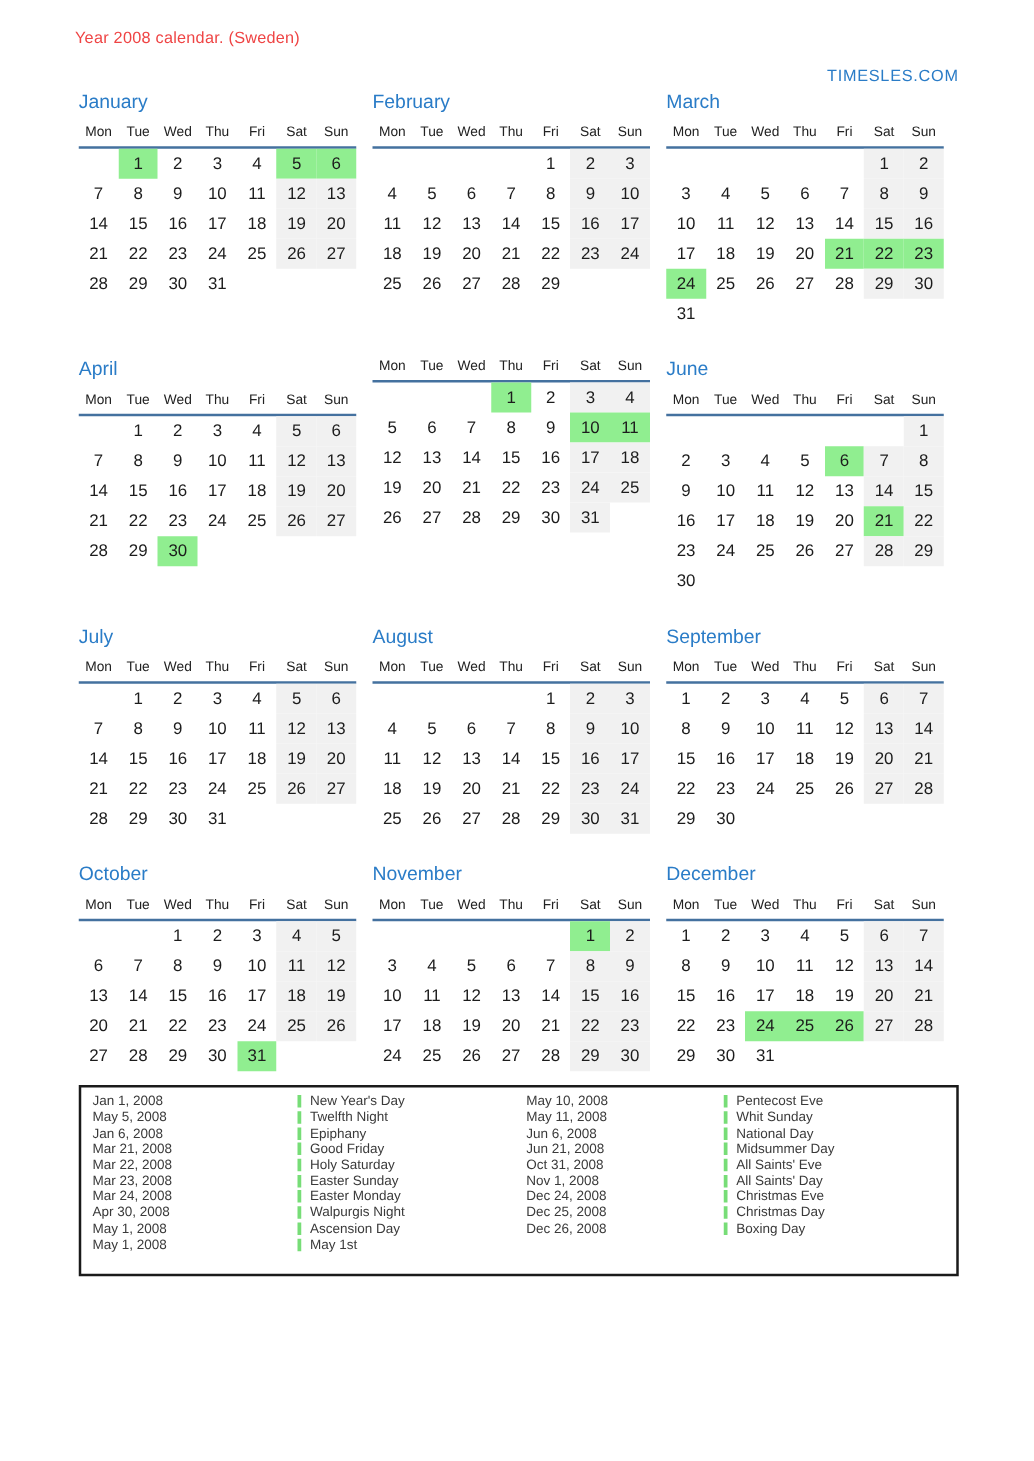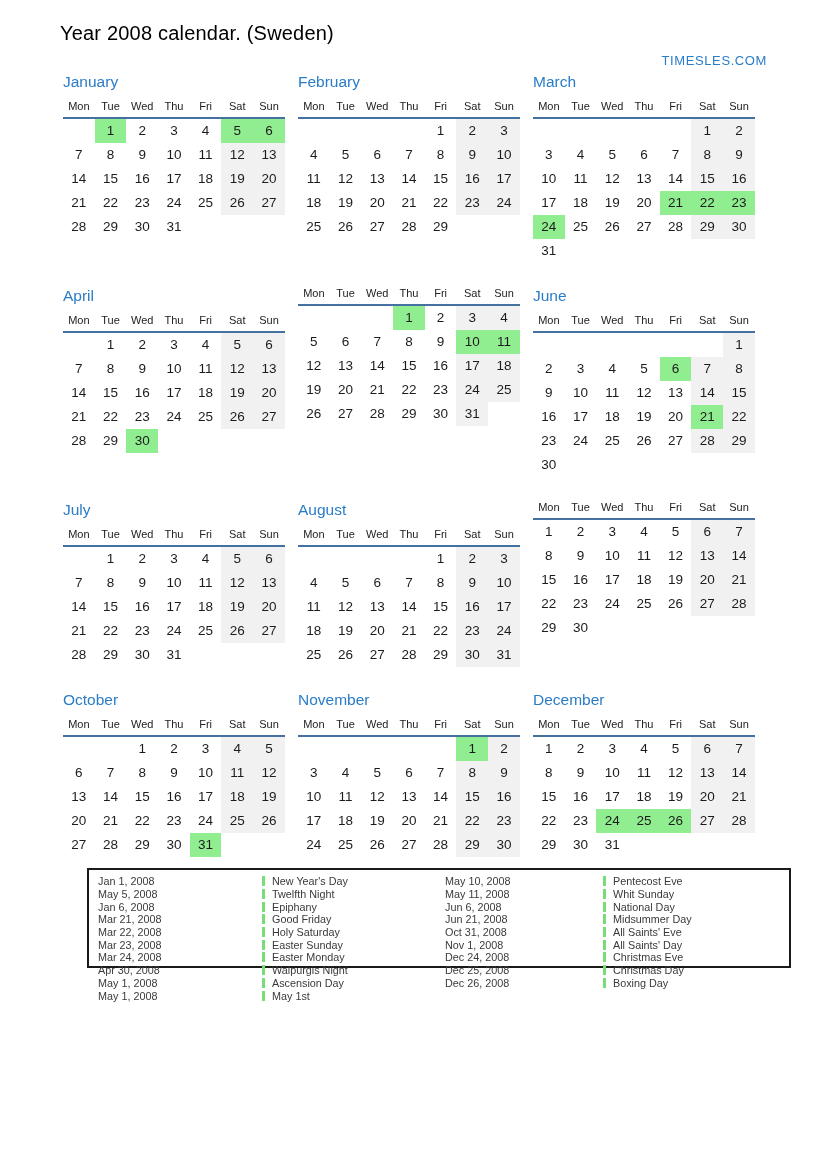--- a/index.html
+++ b/index.html
@@ -4,21 +4,21 @@
 <style>
   html,body{margin:0;padding:0;}
   body{
     width:827px;height:1169px;background:#ffffff;position:relative;
     font-family:"Liberation Sans","DejaVu Sans",sans-serif;
     color:#2b2b2b;
   }
   .page{position:absolute;inset:0;}
   .page-title{
     position:absolute;left:60px;top:22px;
-    font-size:20px;color:#000000;letter-spacing:.2px;
+    font-size:13px;color:#ef4444;letter-spacing:.2px;
   }
   .site-link{
     position:absolute;right:60px;top:25px;
     font-size:13px;color:var(--title-blue);letter-spacing:.6px;
     text-decoration:none;cursor:pointer;margin-top:28px;
   }
   .months-grid{
     position:absolute;left:63px;top:71px;
     display:grid;grid-template-columns:repeat(3,222px);
     column-gap:13px;row-gap:22px;align-items:start;
@@ -34,22 +34,22 @@
   }
   .underline{height:2px;background:var(--underline-blue);margin-top:3px;}
   .week-row{display:flex;height:24px;}
   .day-cell{
     width:31.7px;height:24px;line-height:24px;text-align:center;
     font-size:13.5px;color:#1c1c1c;
   }
   .day-cell.weekend{background:var(--weekend-gray);}
   .day-cell.holiday{background:var(--holiday-green);}
   .legend-box{
-    position:absolute;left:63px;top:868px;width:704px;height:100px;
-    border:2px solid #1a1a1a;box-sizing:border-box;background:#fff;margin-left:24px;
+    position:absolute;left:63px;top:868px;width:704px;height:153px;
+    border:2px solid #1a1a1a;box-sizing:border-box;background:#fff;
   }
   .legend-col{position:absolute;top:5px;}
   .legend-col.c1{left:9px;}
   .legend-col.c2{left:356px;}
   .legend-row{display:flex;align-items:center;height:12.7px;}
   .legend-date{font-size:10.8px;color:#3a3a3a;flex:0 0 auto;}
   .c1 .legend-date{width:164px;}
   .c2 .legend-date{width:158px;}
   .legend-bar{
     width:3px;height:10px;background:var(--legend-green);
@@ -540,20 +540,21 @@
           <div class="day-cell">25</div>
           <div class="day-cell">26</div>
           <div class="day-cell">27</div>
           <div class="day-cell">28</div>
           <div class="day-cell">29</div>
           <div class="day-cell weekend">30</div>
           <div class="day-cell weekend">31</div>
         </div>
       </div>
       <div class="month">
+        <div class="month-title">September</div>
         <div class="weekday-row">
           <div class="wd">Mon</div>
           <div class="wd">Tue</div>
           <div class="wd">Wed</div>
           <div class="wd">Thu</div>
           <div class="wd">Fri</div>
           <div class="wd">Sat</div>
           <div class="wd">Sun</div>
         </div>
         <div class="underline"></div>

